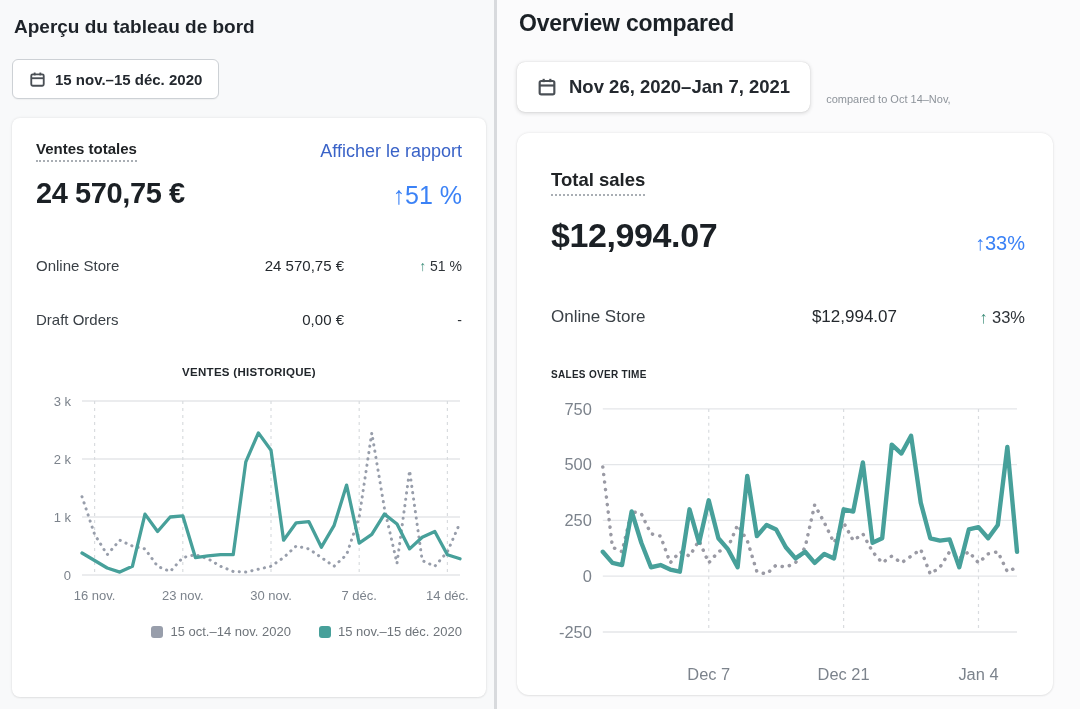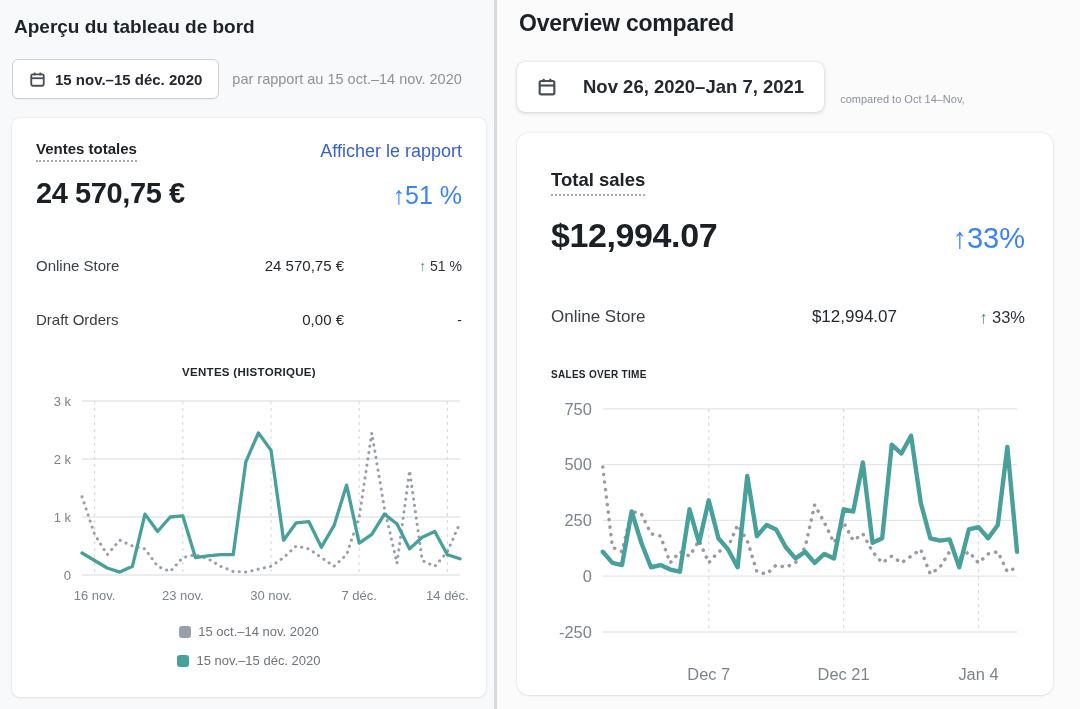--- a/index.html
+++ b/index.html
@@ -27,21 +27,21 @@
   .datebtn {
     display:inline-flex; align-items:center; background:#fff; cursor:pointer;
     color:#24292f; font-family:inherit; font-weight:700;
   }
   .panel-left .datebtn {
     gap:9px; height:40px; padding:0 16px; font-size:15px;
     border:1px solid #cdd1d5; border-radius:6px;
     box-shadow:0 1px 1px rgba(0,0,0,.04);
   }
   .panel-right .datebtn {
-    gap:26px; height:50px; padding:0 20px; font-size:18.5px;
+    gap:12px; height:50px; padding:0 20px; font-size:18.5px;
     border:none; border-radius:8px;
     box-shadow:0 1px 4px rgba(0,0,0,.16), 0 0 1px rgba(0,0,0,.18);
   }
   .cal-icon { display:inline-flex; color:#4a4f55; }
   .compare { color:#8d939a; }
   .panel-left  .compare { font-size:14.5px; margin-left:13px; }
   .panel-right .compare { font-size:11px; margin-left:16px;margin-top:24px; }
   
   .card {
     background:#fff; overflow:hidden;
@@ -64,42 +64,42 @@
   .panel-right .metric { font-size:18.5px; }
   .report-link { font-size:18px; color:#3a63c8; text-decoration:none; cursor:pointer; }
   .bignum-row { display:flex; justify-content:space-between; align-items:flex-end; }
   .panel-left  .bignum-row { margin-top:15px; }
   .panel-right .bignum-row { margin-top:20px; }
   .bignum { font-weight:700; color:#1b2025; letter-spacing:-0.4px; }
   .panel-left  .bignum { font-size:29px; }
   .panel-right .bignum { font-size:34px; }
   .trend-big { color:#3b82f6; }
   .panel-left  .trend-big { font-size:25px; }
-  .panel-right .trend-big { font-size:29px; }
+  .panel-right .trend-big { font-size:20px; }
   .datarow { display:flex; align-items:center; color:#3a4046; }
   .panel-left  .datarow { font-size:15px; margin-top:37px; }
   .panel-left  .datarow.first { margin-top:47px; }
   .panel-right .datarow { font-size:17px; margin-top:52px; }
   .datarow .lbl { flex:1; }
   .datarow .val { text-align:right; color:#24292e; }
   .panel-left  .datarow .val { width:160px; }
   .panel-right .datarow .val { width:180px; }
   .datarow .delta { text-align:right; color:#2e3338; }
   .panel-left  .datarow .delta { width:118px; font-size:14px; }
   .panel-right .datarow .delta { width:128px; font-size:16.5px; }
   .arrow-up { color:#3f8f7b; }
   .section-label { font-weight:700; color:#22272c; letter-spacing:.3px; }
   .panel-left  .section-label { margin-top:38px; font-size:11.5px;text-align:center; }
   .panel-right .section-label { margin-top:42px; font-size:10px; }
   .chart-box { margin-top:13px; }
   .chart-box svg { display:block; overflow:visible; }
   
   .legend {
-    display:flex; justify-content:flex-end; align-items:center; gap:14px;
-    margin-top:17px; font-size:13px; color:#6e747a;flex-direction:column;
+    display:flex; justify-content:flex-end; align-items:center; gap:28px;
+    margin-top:17px; font-size:13px; color:#6e747a;
   }
   .legend-item { display:inline-flex; align-items:center; }
   .sw { width:12px; height:12px; border-radius:3px; display:inline-block; margin-right:7px; }
 </style>
 </head>
 <body>
 
 <div class="screen">
 
   <section class="panel panel-left">
@@ -110,21 +110,20 @@
         <span class="cal-icon">
           <svg width="17" height="17" viewBox="0 0 24 24" fill="none" stroke="currentColor" stroke-width="2.6">
             <rect x="3.2" y="4.8" width="17.6" height="16" rx="2"></rect>
             <line x1="3.2" y1="10.2" x2="20.8" y2="10.2"></line>
             <line x1="8" y1="2.2" x2="8" y2="6.2"></line>
             <line x1="16" y1="2.2" x2="16" y2="6.2"></line>
           </svg>
         </span>
         <span>15 nov.–15 déc. 2020</span>
       </button>
-      <span class="compare">par rapport au 15 oct.–14 nov. 2020</span>
     </div>
 
     <div class="card">
       <div class="cardhead">
         <span class="metric">Ventes totales</span>
         <a class="report-link">Afficher le rapport</a>
       </div>
       <div class="bignum-row">
         <span class="bignum">24 570,75 €</span>
         <span class="trend-big"><span>↑</span><span>51 %</span></span>

